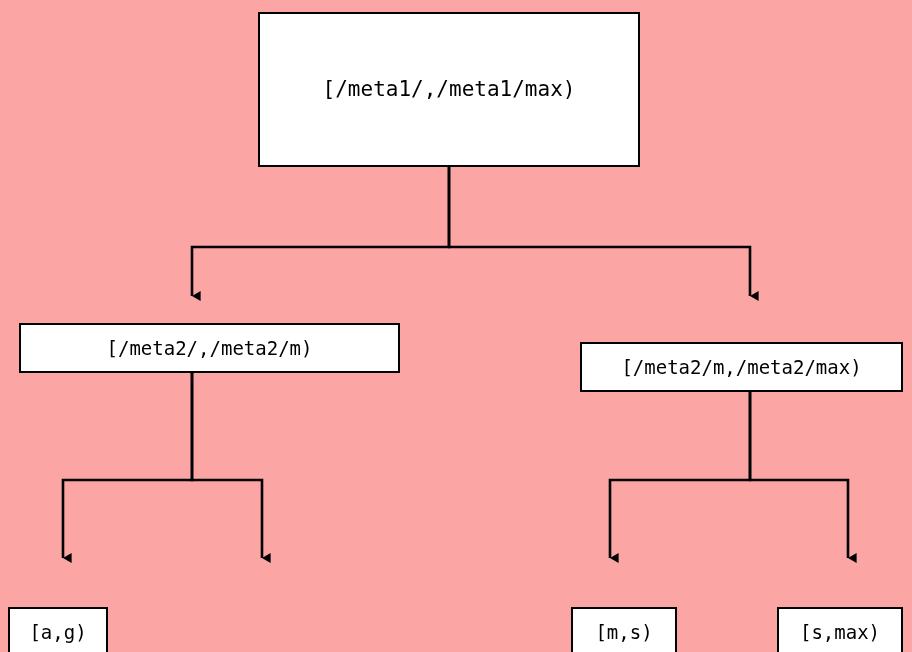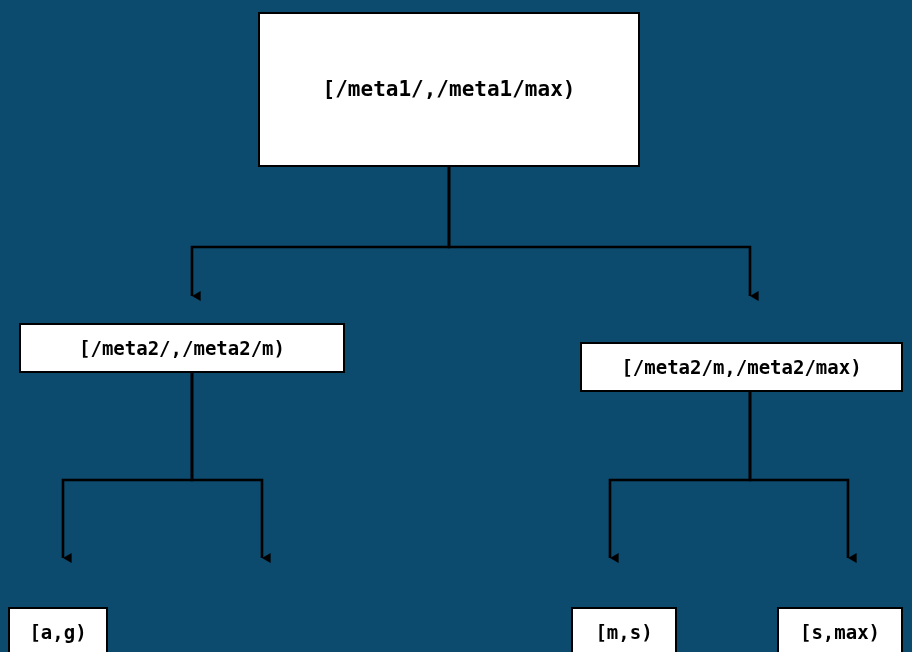--- a/index.html
+++ b/index.html
@@ -8,23 +8,22 @@
     padding: 0;
     background: #ffffff;
   }
   body {
     font-family: "DejaVu Sans Mono", "Liberation Mono", monospace;
   }
   #diagram-canvas {
     position: relative;
     width: 912px;
     height: 652px;
-    background: #0c4a6e;
+    background: #fca5a5;
     overflow: hidden;
-    font-weight: bold;
   }
   #edge-layer {
     position: absolute;
     left: 0;
     top: 0;
     width: 912px;
     height: 652px;
   }
   .tree-node {
     position: absolute;
@@ -42,21 +41,21 @@
   .node-root {
     left: 258px;
     top: 12px;
     width: 382px;
     height: 155px;
     font-size: 21px;
   }
   .node-mid-left {
     left: 19px;
     top: 323px;
-    width: 326px;
+    width: 381px;
     height: 50px;
     font-size: 19px;
   }
   .node-mid-right {
     left: 580px;
     top: 342px;
     width: 323px;
     height: 50px;
     font-size: 19px;
   }

